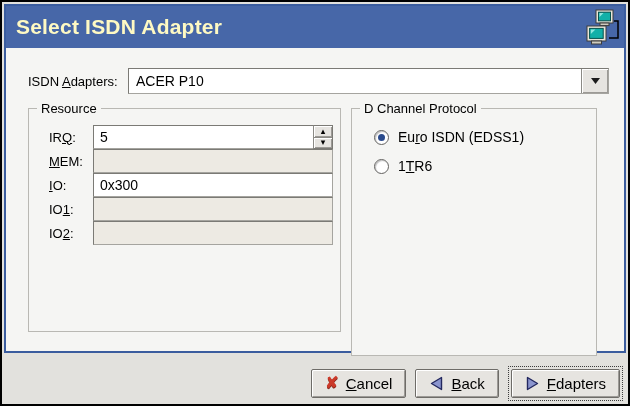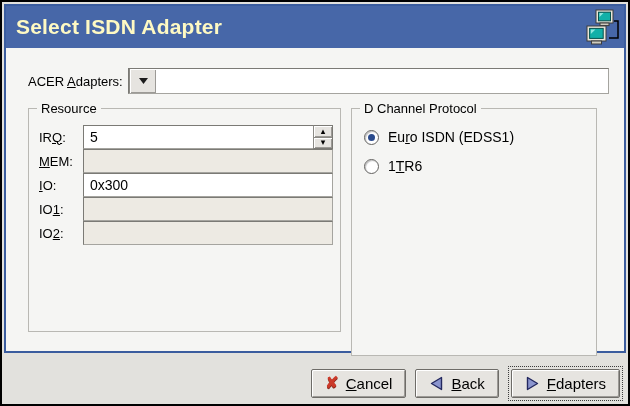--- a/index.html
+++ b/index.html
@@ -36,21 +36,21 @@
   }
   .combo-text{flex:1;font-size:14px;padding:4px 0 0 7px;color:#000;}
   .combo-btn{
     width:27px;background:#e6e4e0;border-left:1px solid #8b8a85;
     display:flex;align-items:center;justify-content:center;
     box-shadow:inset 1px 1px 0 #fff, inset -1px -1px 0 #9c9a96;
   }
 
   
   .grp{
-    position:absolute;border:1px solid #b9b8b3;background:#f5f5f3;
+    position:absolute;border:1px solid #b9b8b3;background:#f5f5f3;padding-left:10px;
   }
   .grp-title{
     position:absolute;top:-8px;left:8px;background:#f5f5f3;
     padding:0 4px;font-size:13px;color:#000;line-height:15px;
   }
   .grp-resource{left:22px;top:102px;width:313px;height:224px;}
   .grp-dchannel{left:345px;top:102px;width:246px;height:248px;}
 
   .res-rows{
     display:grid;grid-template-columns:44px 1fr;
@@ -123,22 +123,23 @@
           <rect x="15" y="15" width="9" height="2.6" fill="#cfccbf" stroke="#3c3c3c"></rect>
           <rect x="2" y="18" width="19" height="15" fill="#e8e5da" stroke="#3c3c3c"></rect>
           <rect x="4.6" y="20.4" width="13.6" height="10" fill="#12b0a8" stroke="#06514d"></rect>
           <path d="M5.8 21.4 l4.6 0 l-4.6 4.6 z" fill="#8fe6df"></path>
           <rect x="6.5" y="33" width="10" height="3" fill="#cfccbf" stroke="#3c3c3c"></rect>
         </svg>
       </span>
     </div>
 
     <div class="adapter-row">
-      <span class="lbl"><span>ACER </span><span class="u">A</span><span>dapters:</span></span>
+      <span class="lbl"><span>ISDN </span><span class="u">A</span><span>dapters:</span></span>
       <div class="combo">
+        <div class="combo-text">ACER P10</div>
         <div class="combo-btn">
           <svg width="11" height="8" viewBox="0 0 11 8">
             <polygon points="1,1 10,1 5.5,7" fill="#1c1c1c"></polygon>
           </svg>
         </div>
       </div>
     </div>
 
     <div class="grp grp-resource">
       <span class="grp-title">Resource</span>

